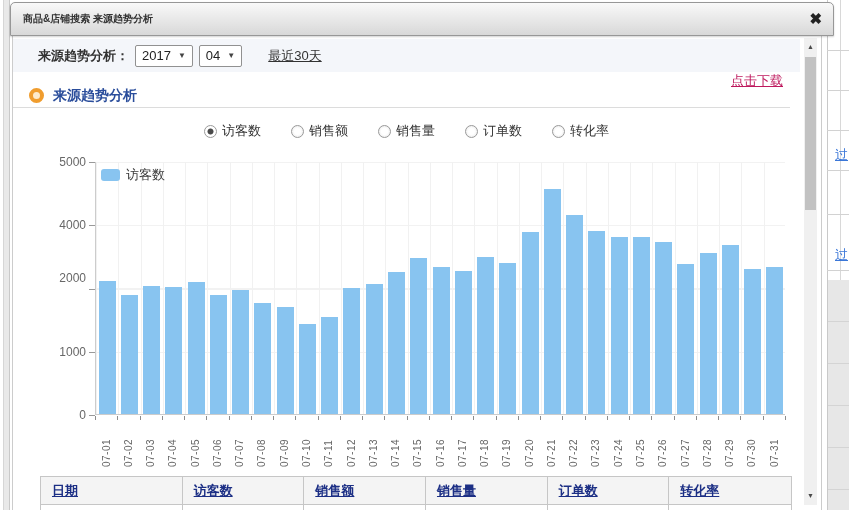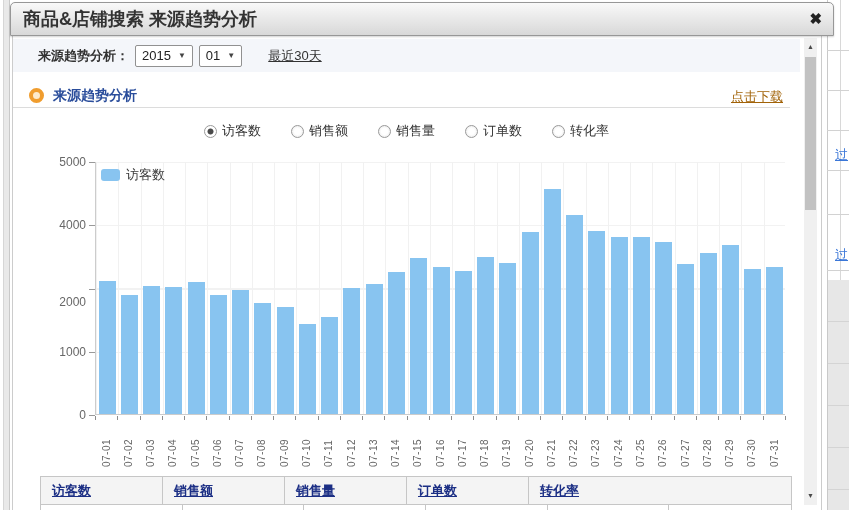--- a/index.html
+++ b/index.html
@@ -16,41 +16,41 @@
   .bg-hline { position:absolute; left:827px; width:22px; height:1px; background:#d2d2d2; }
   .bg-gray-block { position:absolute; left:828px; top:280px; width:21px; height:230px;
     background:repeating-linear-gradient(to bottom,#e7e7e7 0 41px,#d4d4d4 41px 42px); }
   .bg-frag { position:absolute; left:835px; width:20px; color:#3b77d8; font-size:13px;
     text-decoration:underline; white-space:nowrap; }
   
   .titlebar { position:absolute; left:10px; top:2px; width:824px; height:34px;
     background:linear-gradient(#f9f9f9,#d8d8d8); border:1px solid #979797;
     border-radius:5px 5px 0 0; box-shadow:0 1px 2px rgba(0,0,0,.18); z-index:5;
     display:flex; align-items:center; }
-  .titlebar .title { margin-left:12px; font-size:18px; font-weight:bold; color:#333; }
+  .titlebar .title { margin-left:12px; font-size:10px; font-weight:bold; color:#333; }
   .close-btn { position:absolute; right:11px; top:8px; font-size:15px; font-weight:bold;
     color:#222; cursor:pointer; line-height:1; }
   .modal-body { position:absolute; left:12px; top:36px; width:810px; height:474px;
     background:#fff; border-left:1px solid #ccc; border-right:1px solid #ccc; z-index:1; }
   
   .filter-row { position:absolute; left:13px; top:39px; width:787px; height:33px; z-index:2;
     background:#f4f6fa; display:flex; align-items:center; }
   .filter-label { margin-left:25px; font-size:13px; font-weight:bold; color:#333; }
   .selectbox { display:inline-flex; align-items:center; gap:7px; height:22px;
     border:1px solid #919191; border-radius:2px; background:#fff; padding:0 6px;
     font-size:13px; color:#222; margin-left:6px; cursor:pointer; }
   .selectbox .arr { font-size:8px; color:#444; }
   .recent-link { margin-left:26px; font-size:13px; color:#333; text-decoration:underline; cursor:pointer; }
   
   .section-icon { position:absolute; left:29px; top:88px; width:15px; height:15px; z-index:2;
     border:4px solid #f09d2e; border-radius:50%; background:#fdeacb; }
   .section-title { position:absolute; left:53px; top:87px; z-index:2;
     font-size:14px; font-weight:bold; color:#2a4d9b; }
-  .download-link { position:absolute; left:731px; top:88px; z-index:2;
-    font-size:13px; color:#a16207; text-decoration:underline; cursor:pointer; }
+  .download-link { position:absolute; left:731px; top:72px; z-index:2;
+    font-size:13px; color:#be185d; text-decoration:underline; cursor:pointer; }
   .section-divider { position:absolute; left:13px; top:107px; width:777px; height:1px;
     background:#dcdcdc; z-index:2; }
   
   .radio-row { position:absolute; left:13px; top:119px; width:787px; height:24px; z-index:2;
     display:flex; align-items:center; justify-content:center; gap:30px; }
   .radio { display:inline-flex; align-items:center; gap:5px; font-size:13px; color:#333; cursor:pointer; }
   .rc { width:13px; height:13px; border:1px solid #9a9a9a; border-radius:50%;
     background:radial-gradient(#fff 40%,#e3e3e3); display:inline-block; }
   .sel .rc { background:radial-gradient(circle,#4a4a4a 0 2.6px,#fff 3.4px); }
   
@@ -109,25 +109,25 @@
 
   <div class="modal-body"></div>
   <div class="titlebar">
     <span class="title">商品&amp;店铺搜索 来源趋势分析</span>
     <span class="close-btn">✖</span>
   </div>
 
   <div class="filter-row">
     <span class="filter-label">来源趋势分析：</span>
     <span class="selectbox">
-      <span>2015</span>
+      <span>2017</span>
       <span class="arr">▼</span>
     </span>
     <span class="selectbox">
-      <span>01</span>
+      <span>04</span>
       <span class="arr">▼</span>
     </span>
     <span class="recent-link">最近30天</span>
   </div>
 
   <span class="section-icon"></span>
   <span class="section-title">来源趋势分析</span>
   <span class="download-link">点击下载</span>
   <div class="section-divider"></div>
 
@@ -152,21 +152,21 @@
         <span class="rc"></span>
         <span>转化率</span>
       </label>
     </div>
 
   <div>
       <div class="ylab" style="top: 154px;">5000</div>
       <div class="ytick" style="top: 162px;"></div>
       <div class="ylab" style="top: 217.25px;">4000</div>
       <div class="ytick" style="top: 225.25px;"></div>
-      <div class="ylab" style="top: 294px;">2000</div>
+      <div class="ylab" style="top: 270px;">2000</div>
       <div class="ytick" style="top: 288.5px;"></div>
       <div class="ylab" style="top: 343.75px;">1000</div>
       <div class="ytick" style="top: 351.75px;"></div>
       <div class="ylab" style="top: 407px;">0</div>
       <div class="ytick" style="top: 415px;"></div>
     </div>
   <div class="plot">
     <div class="legend">
       <span class="sw"></span>
       <span class="lt">访客数</span>
@@ -295,20 +295,23 @@
       <div class="xslot">
         <span>07-30</span>
       </div>
       <div class="xslot">
         <span>07-31</span>
       </div>
     </div>
 
   <div class="dtable">
     <div class="trow thead">
+        <div class="th" style="width: 142px;">
+          <span class="thlink">日期</span>
+        </div>
         <div class="th" style="width: 122px;">
           <span class="thlink">访客数</span>
         </div>
         <div class="th" style="width: 122px;">
           <span class="thlink">销售额</span>
         </div>
         <div class="th" style="width: 122px;">
           <span class="thlink">销售量</span>
         </div>
         <div class="th" style="width: 122px;">

